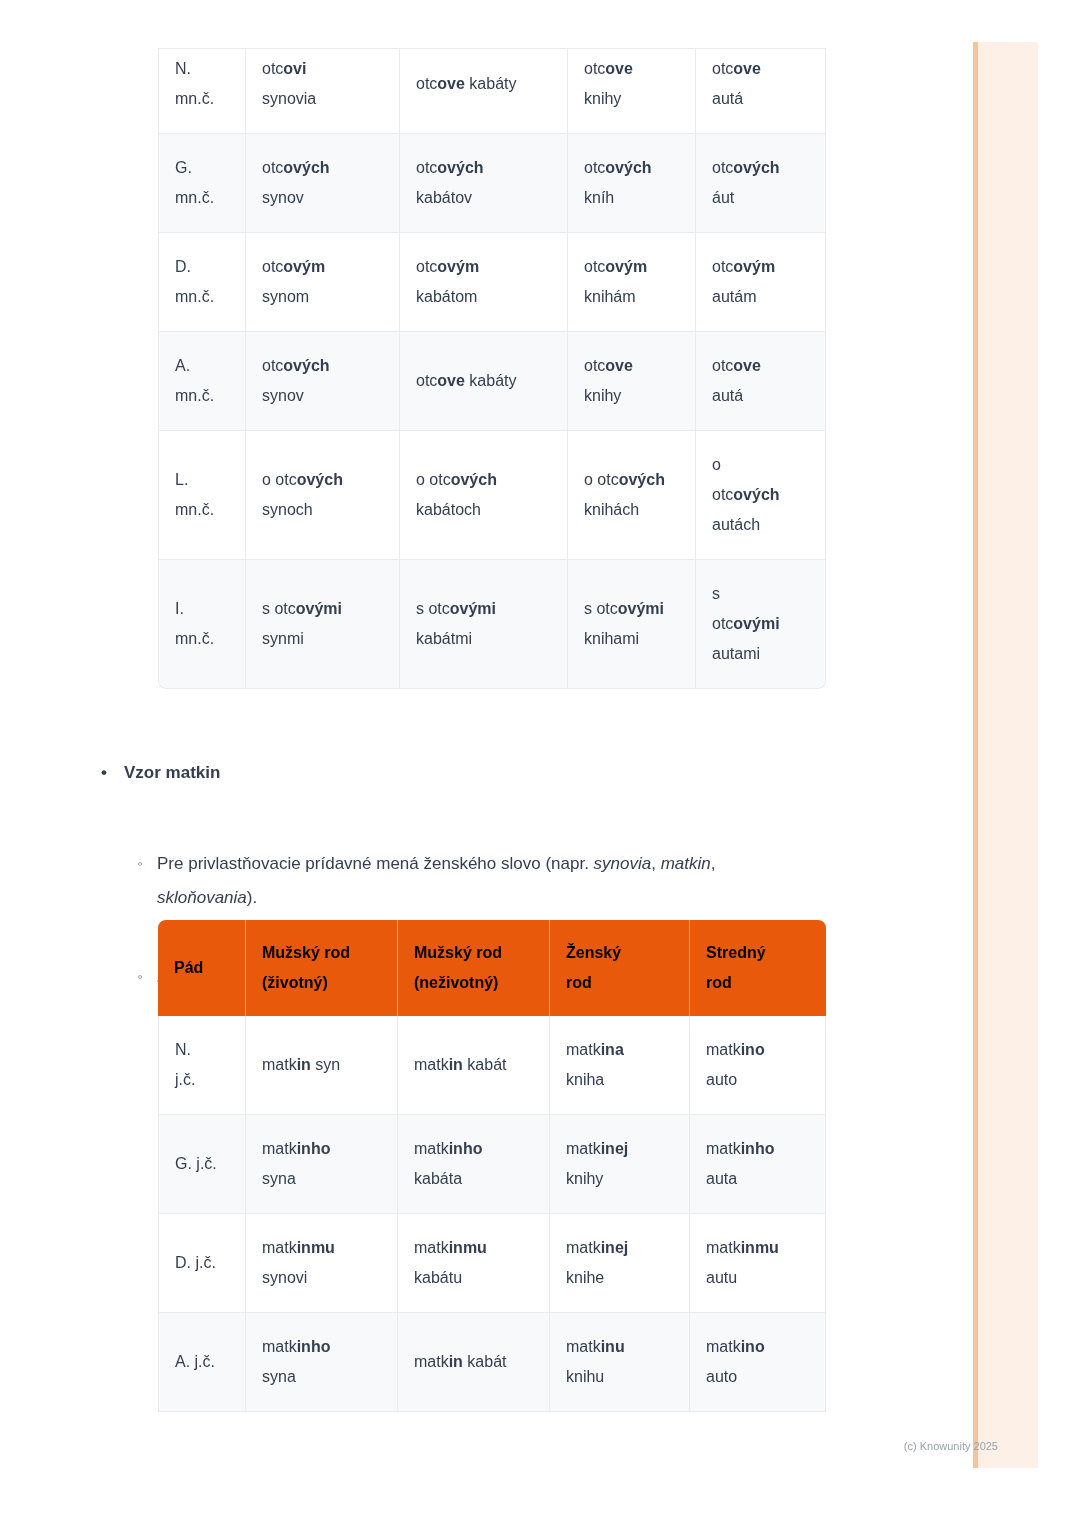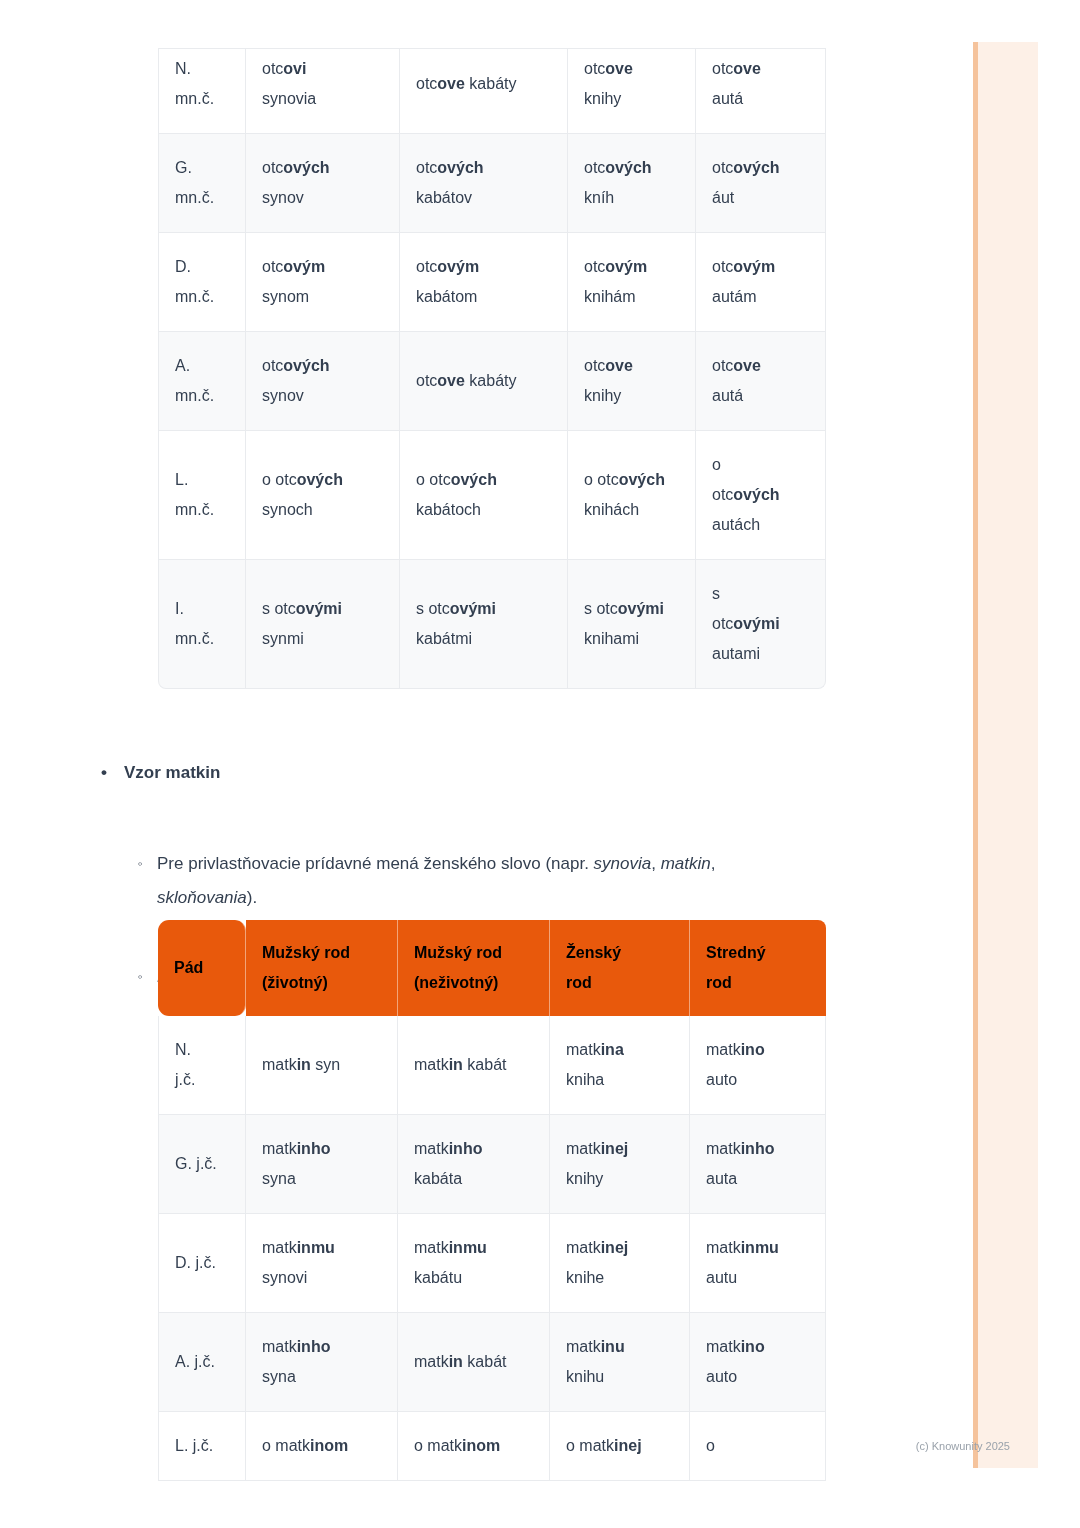--- a/index.html
+++ b/index.html
@@ -56,21 +56,21 @@
 
   .tbl2 { left: 158px; top: 920px; width: 668px; }
   .tbl2 th {
     background: #e8590c;
     color: #000000;
     font-weight: 700;
     padding: 18px 16px;
     border-right: 1px solid rgba(255,255,255,0.45);
   }
   .tbl2 th:last-child { border-right: none; }
-  .tbl2 th:first-child { border-top-left-radius: 8px; border-radius: 11px; }
+  .tbl2 th:first-child { border-top-left-radius: 8px; }
   .tbl2 th:last-child { border-top-right-radius: 8px; margin-top: 26px; }
 
   .bseg { font-weight: 700; }
   .iseg { font-style: italic; }
 
   
   .bullets {
     position: absolute;
     left: 101px; top: 722px;
     width: 740px;
@@ -81,21 +81,21 @@
   .li { display: flex; align-items: flex-start; }
   .li .marker { flex: 0 0 auto; }
   .l1 { font-weight: 700; margin-bottom: 23px; }
   .l1 .marker { width: 23px; font-size: 17px; line-height: 34px; }
   .l2 { margin-left: 37px; margin-bottom: 11px; }
   .l2 .marker { width: 19px; font-size: 13px; line-height: 34px; }
 
   .copyright {
     position: absolute;
     top: 1440px;
-    right: 70px;
+    right: 82px;
     font-size: 11px;
     color: #9aa2ab;
     z-index: 2;
     margin-left: 34px;
   }
 </style>
 </head>
 <body>
 
 <div class="stripe-outer"></div>
@@ -258,23 +258,16 @@
       <tr class="alt">
         <td>A. j.č.</td>
         <td><span>matk</span><span class="bseg">inho</span><span>
 syna</span></td>
         <td><span>matk</span><span class="bseg">in</span><span> kabát</span></td>
         <td><span>matk</span><span class="bseg">inu</span><span>
 knihu</span></td>
         <td><span>matk</span><span class="bseg">ino</span><span>
 auto</span></td>
       </tr>
-      <tr>
-        <td>L. j.č.</td>
-        <td><span>o matk</span><span class="bseg">inom</span></td>
-        <td><span>o matk</span><span class="bseg">inom</span></td>
-        <td><span>o matk</span><span class="bseg">inej</span></td>
-        <td><span>o</span></td>
-      </tr>
     </tbody>
   </table>
 
 <div class="copyright">(c) Knowunity 2025</div>
 
 </body></html>

